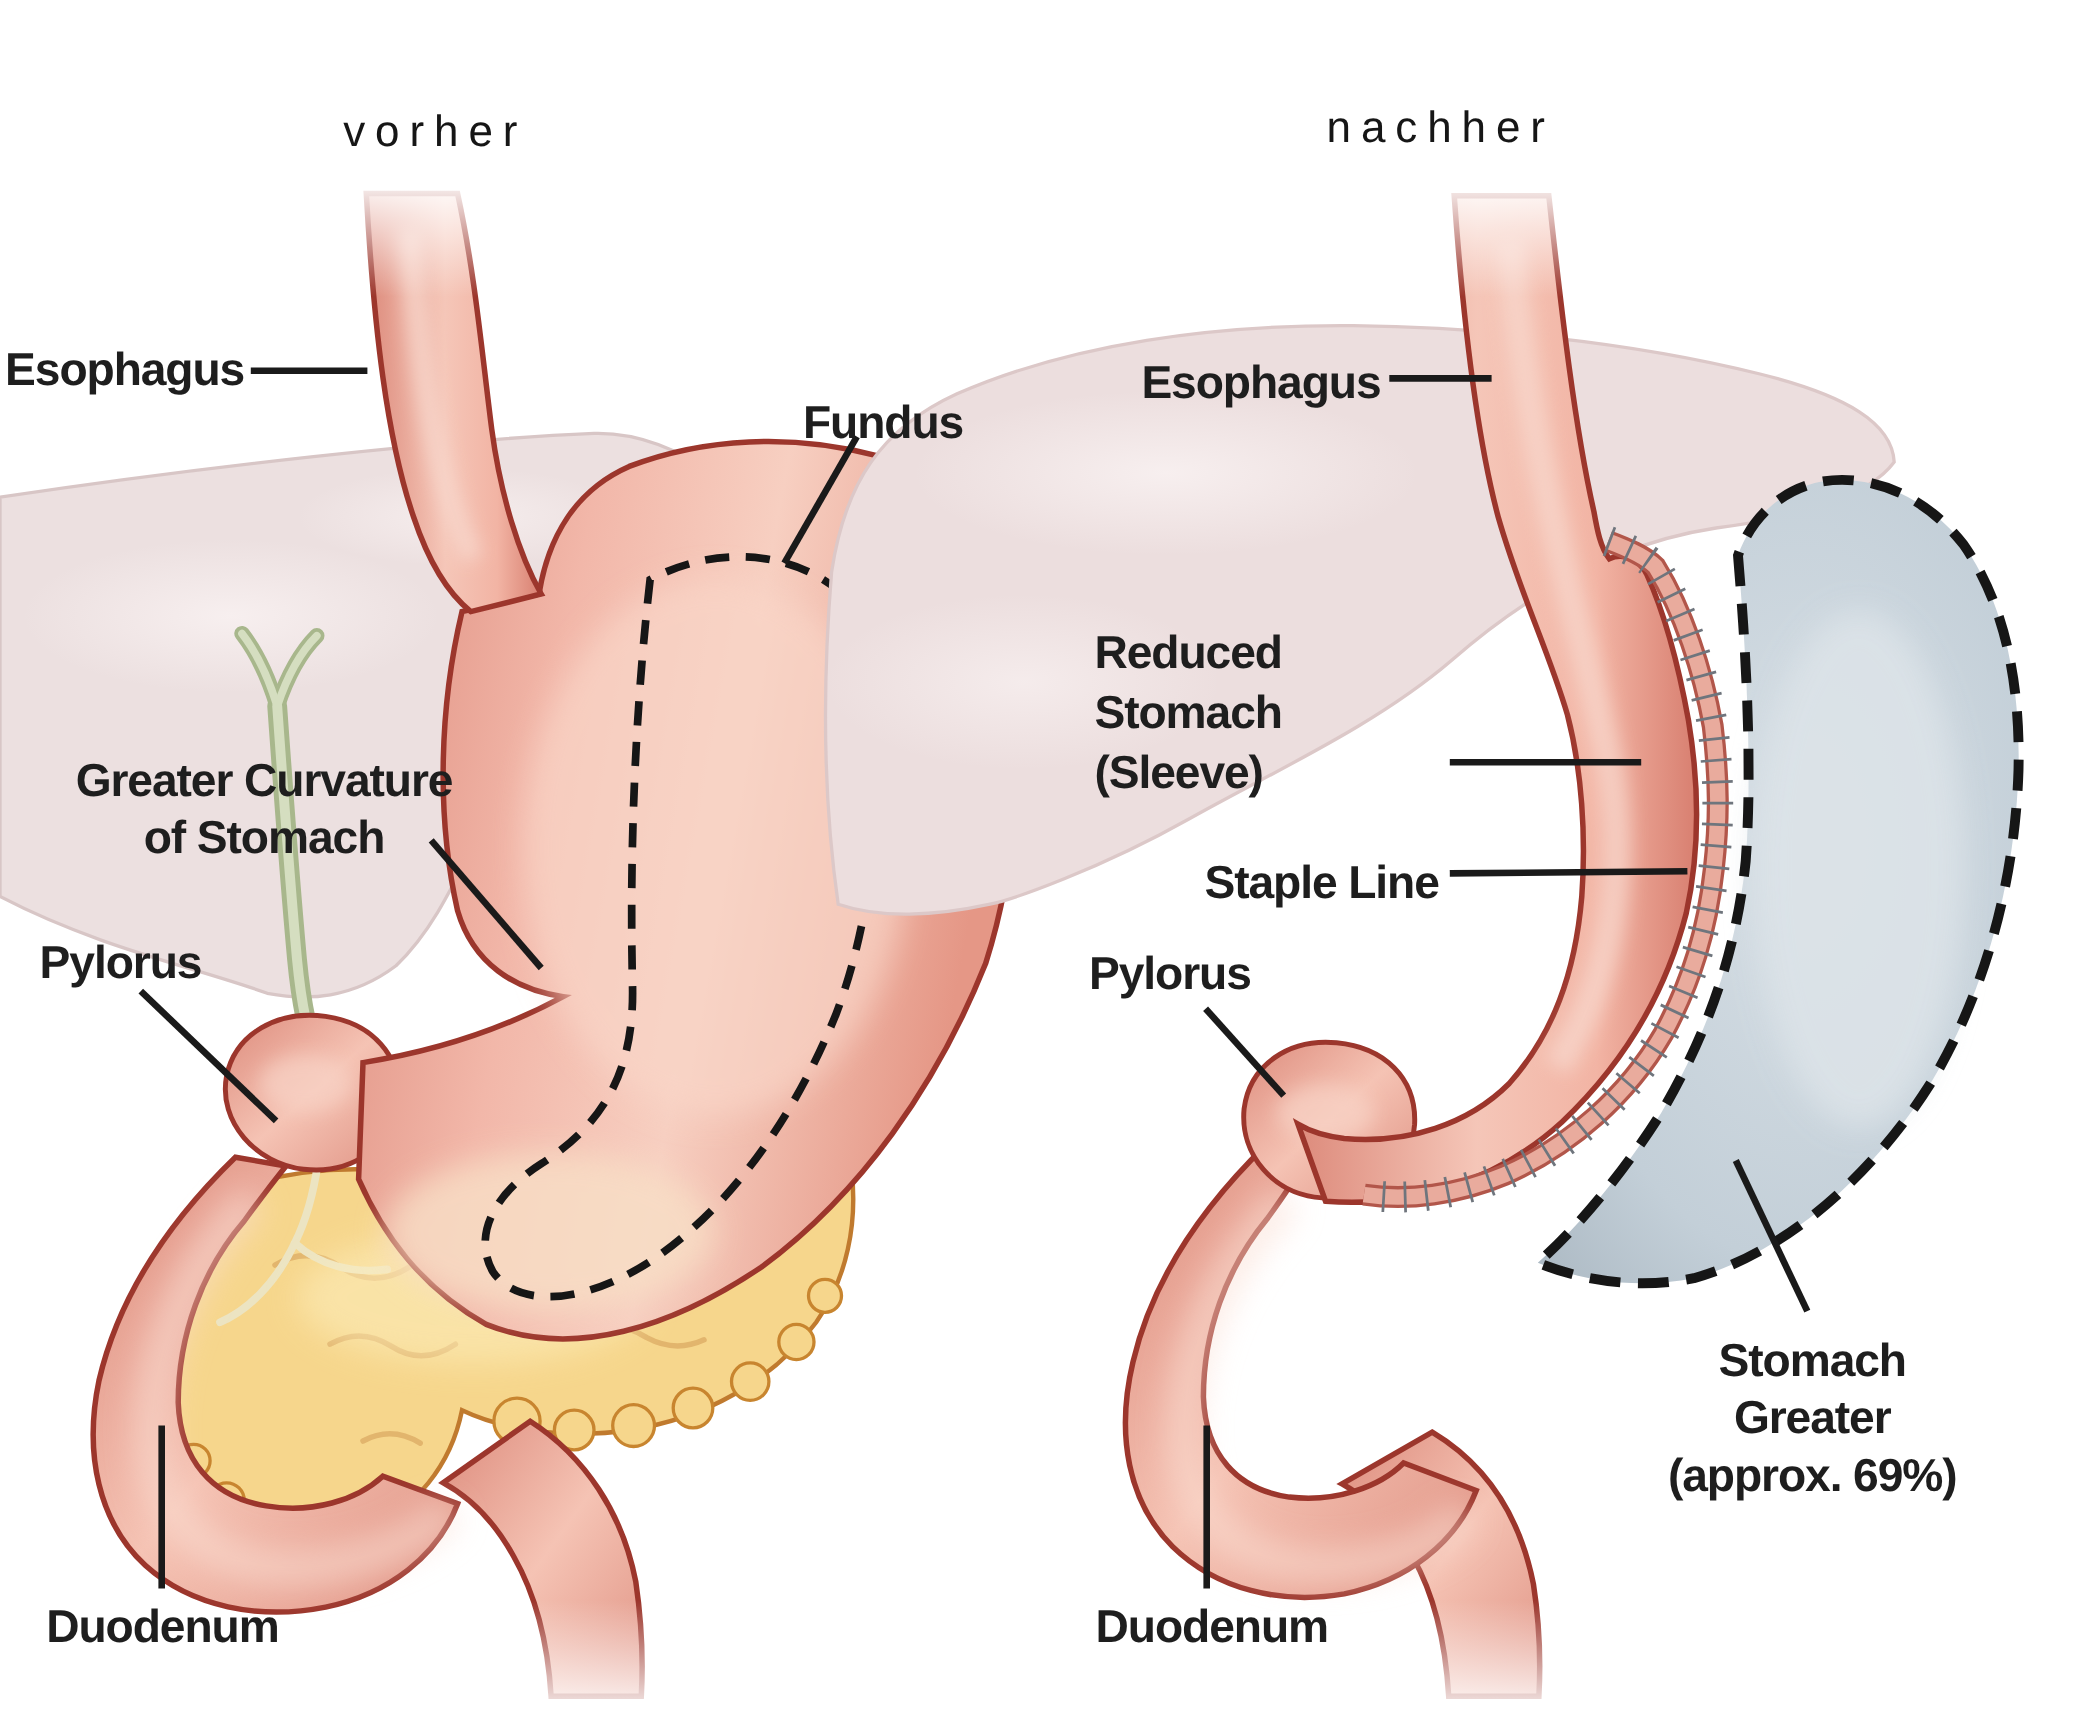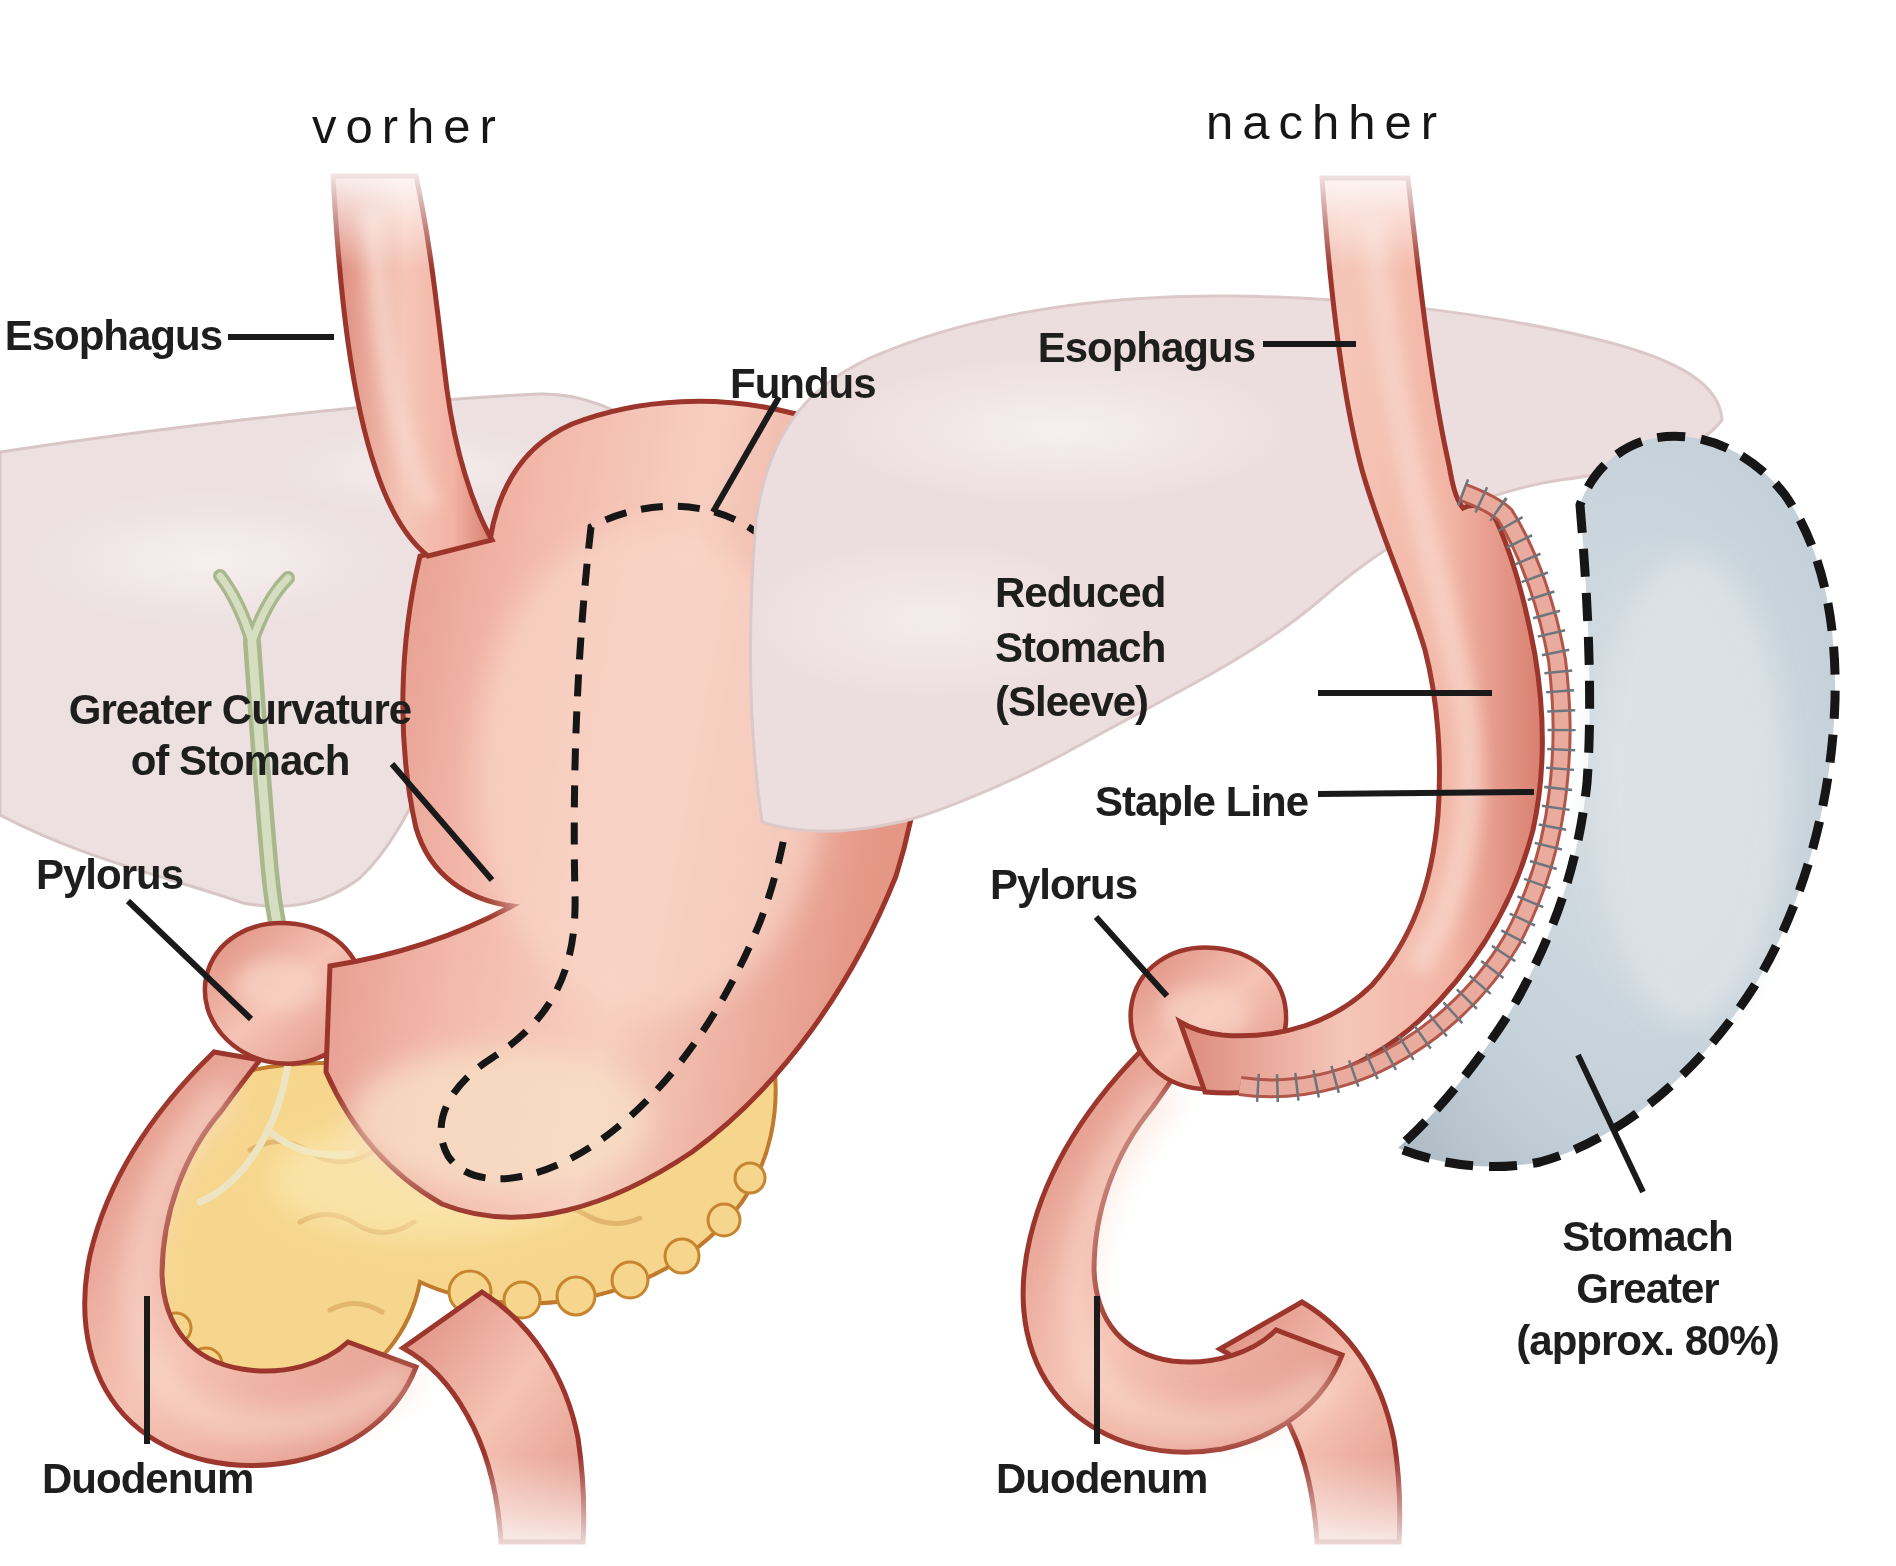--- a/index.html
+++ b/index.html
@@ -1,19 +1,19 @@
 <!DOCTYPE html>
 <html style="--background: #ffffff; --label-text: #1e1e1e; --pointer-line: #1a1a1a; --dashed-line: #161616; --organ-border: #9c362c; --stomach-dark: #e09184; --stomach-mid: #f2b7a9; --stomach-light: #f8d6c8; --liver-fill: #ece0e0; --liver-border: #d8c6c6; --pancreas-fill: #f6d68c; --pancreas-border: #c07a2e; --bile-duct-green: #a8b78c; --staple-band: #e9ab9d; --staple-tick: #6f757d; --removed-portion-fill: #c0ccd5; --removed-portion-light: #d7dfe5;"><head>
 <meta charset="utf-8">
 <style>
   html,body{margin:0;padding:0;background:#fff;}
   .stage{position:relative;width:1896px;height:1566px;background:#ffffff;overflow:hidden;
          font-family:"Liberation Sans","DejaVu Sans",sans-serif;}
   .stage svg{position:absolute;left:0;top:0;}
-  .panel-title{position:absolute;font-size:49px;font-weight:400;letter-spacing:9px;color:#161616;}
+  .panel-title{position:absolute;font-size:40px;font-weight:400;letter-spacing:9px;color:#161616;}
   .lbl{position:absolute;font-size:42px;font-weight:700;letter-spacing:-1px;line-height:1.22;color:#1e1e1e;white-space:nowrap;}
   .lbl.center{text-align:center;white-space:normal;}
   .lbl.right{}
 </style>
 </head>
 <body>
 
 <div class="stage">
 
 <svg width="1896" height="1566" viewBox="0 0 1896 1566">
@@ -235,16 +235,16 @@
   <div>Reduced</div>
   <div>Stomach</div>
   <div>(Sleeve)</div>
 </div>
 <div class="lbl right" style="right:588px;top:776px;">Staple Line</div>
 <div class="lbl" style="left:990px;top:859px;">Pylorus</div>
 <div class="lbl" style="left:996px;top:1453px;">Duodenum</div>
 <div class="lbl center" style="left:1500px;top:1211px;width:295px;line-height:1.24;">
   <div>Stomach</div>
   <div>Greater</div>
-  <div>(approx. 80%)</div>
+  <div>(approx. 69%)</div>
 </div>
 
 </div>
 
 </body></html>

